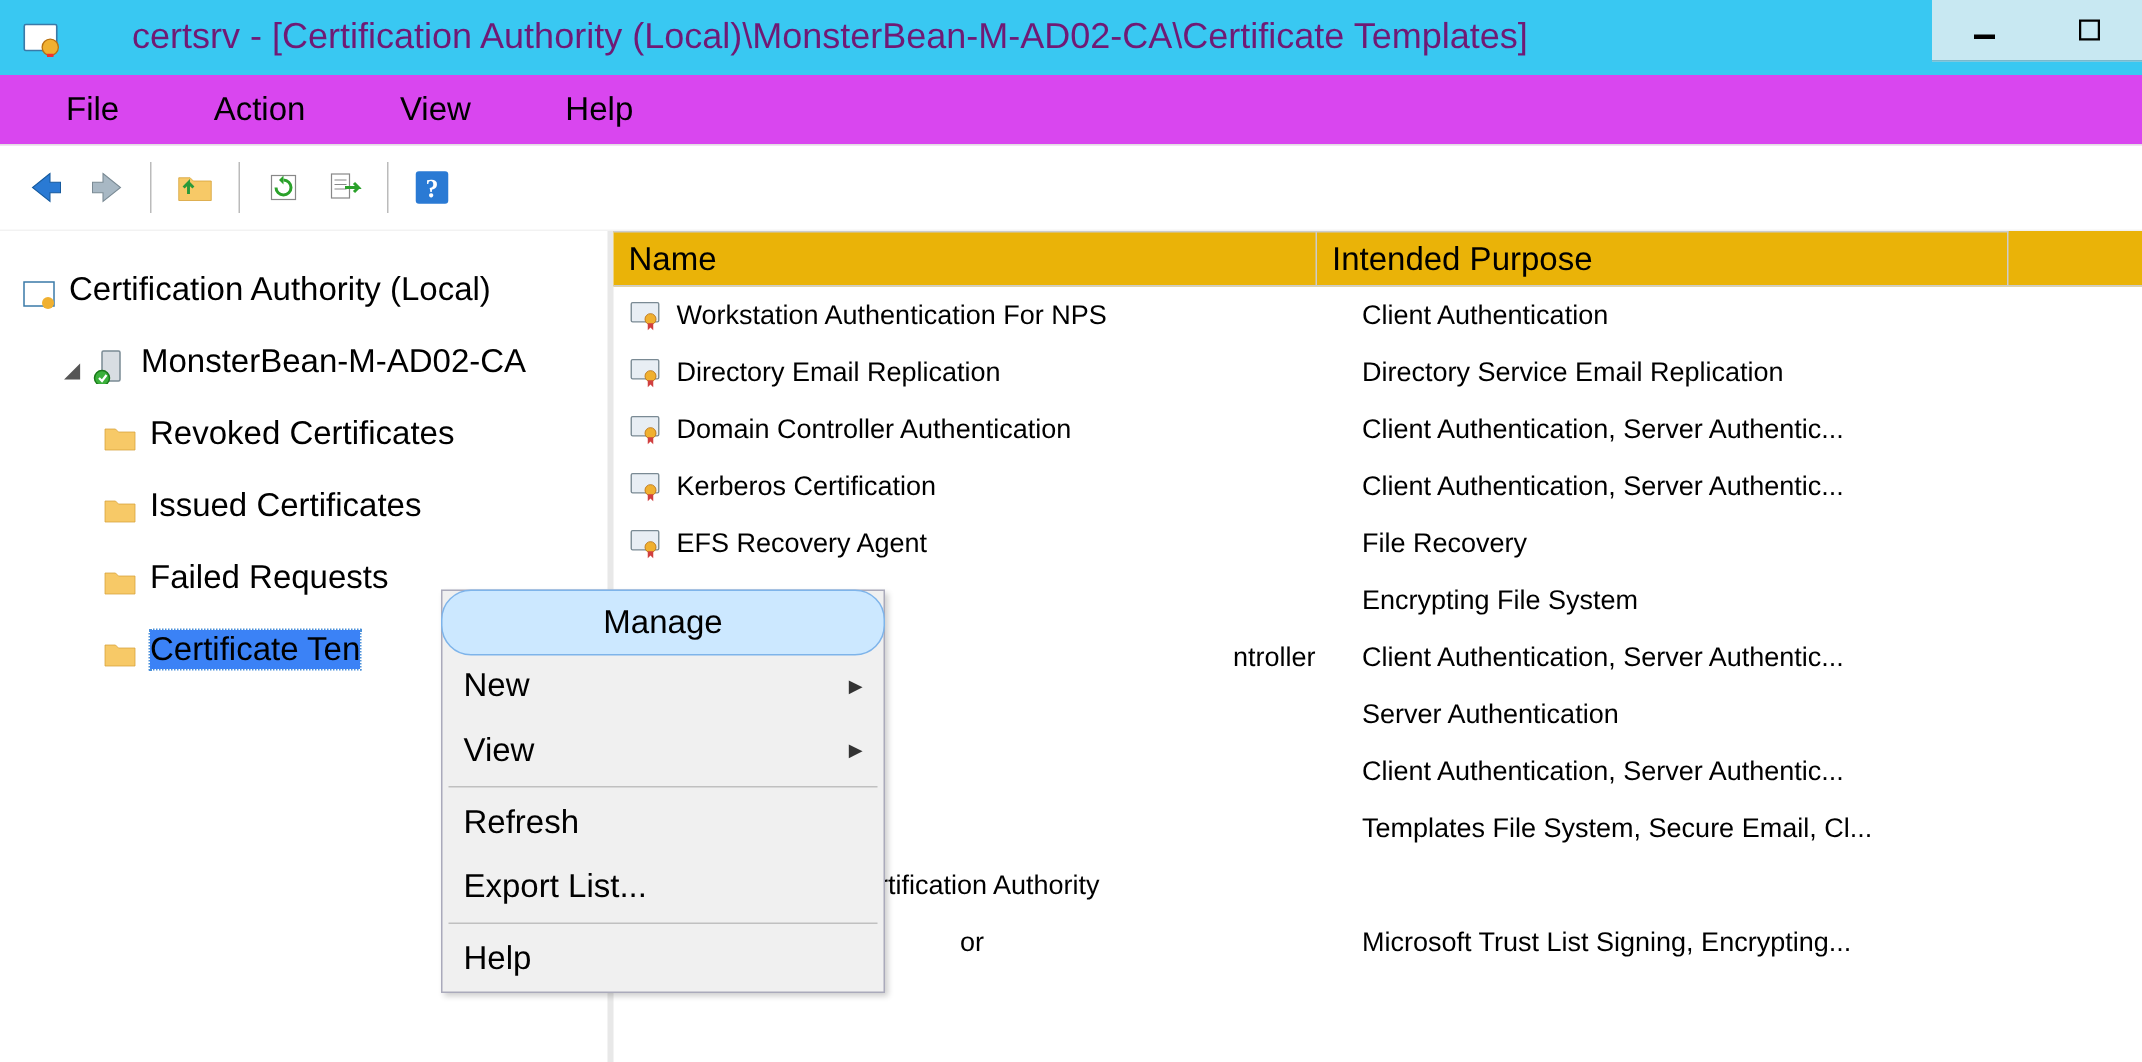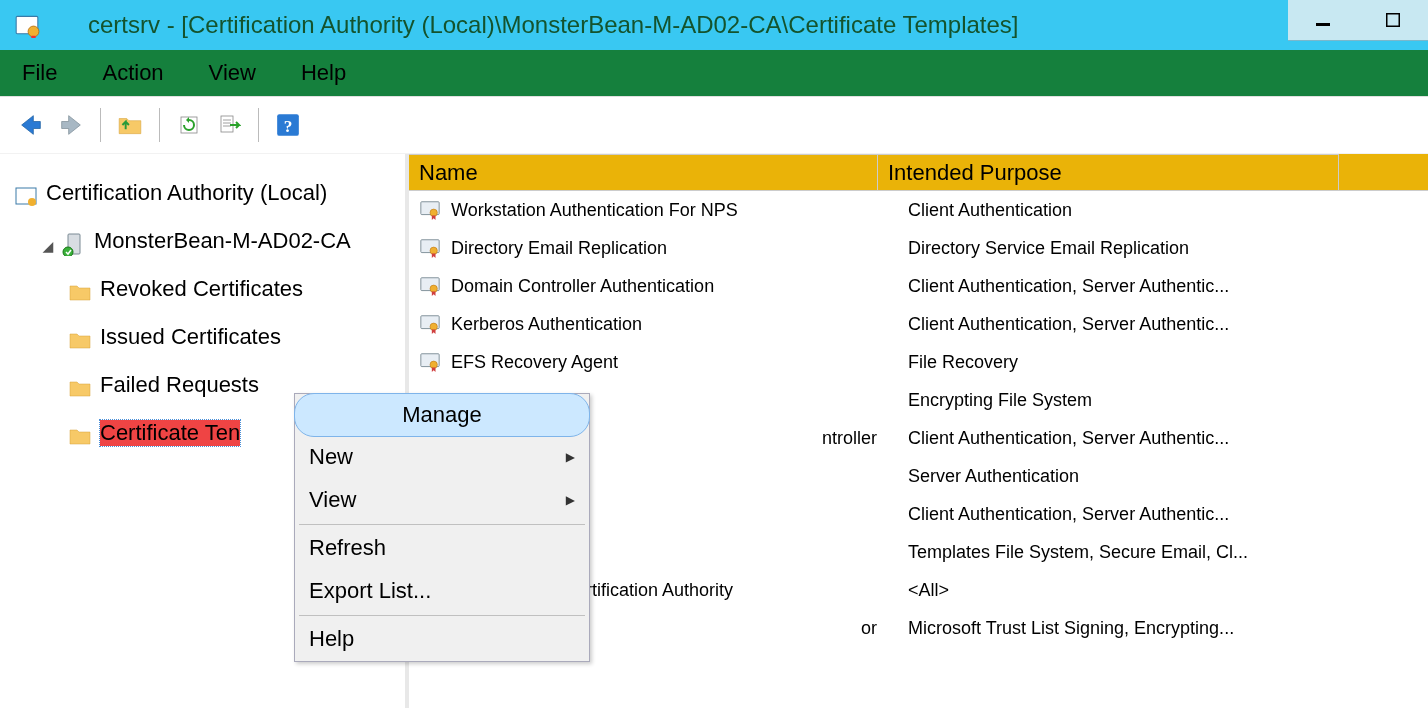--- a/index.html
+++ b/index.html
@@ -20,46 +20,46 @@
     align-items: center;
     padding-left: 14px;
     position: relative;
   }
   .titlebar .app-icon {
     width: 26px; height: 26px;
     margin-right: 48px;
   }
   .titlebar .title {
     font-size: 24px;
-    color: #14532d;
+    color: #701a75;
   }
   .titlebar .window-controls {
     position: absolute;
     right: 0;
     top: 0;
     height: 50px;
     display: flex;
   }
   .win-ctrl {
     width: 70px;
     height: 40px;
     background: #c8e8f2;
     border-bottom: 1px solid #7ab8cc;
     display: flex;
     align-items: center;
     justify-content: center;
     font-size: 14px;
   }
   .menubar {
     height: 46px;
-    background: #15803d;
-    display: flex;
-    align-items: center;
-    padding-left: 12px;
-    gap: 25px;
+    background: #d946ef;
+    display: flex;
+    align-items: center;
+    padding-left: 34px;
+    gap: 43px;
     border-bottom: 1px solid #e0e0e0;
     font-size: 22px;
   }
   .menubar span { padding: 4px 10px; }
   .toolbar {
     height: 56px;
     background: #fff;
     display: flex;
     align-items: center;
     padding-left: 14px;
@@ -101,21 +101,21 @@
     text-align: center;
     color: #555;
     font-size: 14px;
   }
   .tree-row .icon {
     width: 24px; height: 22px;
     margin-right: 8px;
     flex-shrink: 0;
   }
   .tree-row.selected .label-span {
-    background: #ef4444;
+    background: #3b82f6;
     outline: 1px dotted #4a90d9;
   }
   .listview {
     flex: 1;
     position: relative;
   }
   .list-header {
     display: flex;
     height: 36px;
     font-size: 22px;
@@ -355,21 +355,21 @@
           </div>
           <div class="cell-purpose">Client Authentication, Server Authentic...</div>
         </div>
         <div class="row">
           <div class="cell-name">
             <span class="cert-icon"><svg viewBox="0 0 24 24">
                 <rect x="2" y="3" width="20" height="14" rx="1" fill="#e8eef4" stroke="#7a8a94"></rect>
                 <circle cx="16" cy="15" r="4" fill="#f0b030" stroke="#b87010" stroke-width="0.6"></circle>
                 <path d="M14 18 L14 23 L16 21 L18 23 L18 18 Z" fill="#d04040"></path>
               </svg></span>
-            <span>Kerberos Authentication</span>
+            <span>Kerberos Certification</span>
           </div>
           <div class="cell-purpose">Client Authentication, Server Authentic...</div>
         </div>
         <div class="row">
           <div class="cell-name">
             <span class="cert-icon"><svg viewBox="0 0 24 24">
                 <rect x="2" y="3" width="20" height="14" rx="1" fill="#e8eef4" stroke="#7a8a94"></rect>
                 <circle cx="16" cy="15" r="4" fill="#f0b030" stroke="#b87010" stroke-width="0.6"></circle>
                 <path d="M14 18 L14 23 L16 21 L18 23 L18 18 Z" fill="#d04040"></path>
               </svg></span>
@@ -396,24 +396,23 @@
           <div class="cell-purpose">Client Authentication, Server Authentic...</div>
         </div>
         <div class="row">
           <div class="cell-name"></div>
           <div class="cell-purpose">Templates File System, Secure Email, Cl...</div>
         </div>
         <div class="row">
           <div class="cell-name" style="justify-content: center; padding-right: 0px;">
             <span> Certification Authority</span>
           </div>
-          <div class="cell-purpose">&lt;All&gt;</div>
-        </div>
-        <div class="row">
-          <div class="cell-name" style="justify-content: flex-end; padding-right: 0px;">
+        </div>
+        <div class="row">
+          <div class="cell-name" style="justify-content: center; padding-right: 0px;">
             <span>or</span>
           </div>
           <div class="cell-purpose">Microsoft Trust List Signing, Encrypting...</div>
         </div>
       </div>
   </div>
 </div>
 
 <div class="context-menu" id="context-menu">
     <div class="item hover">

